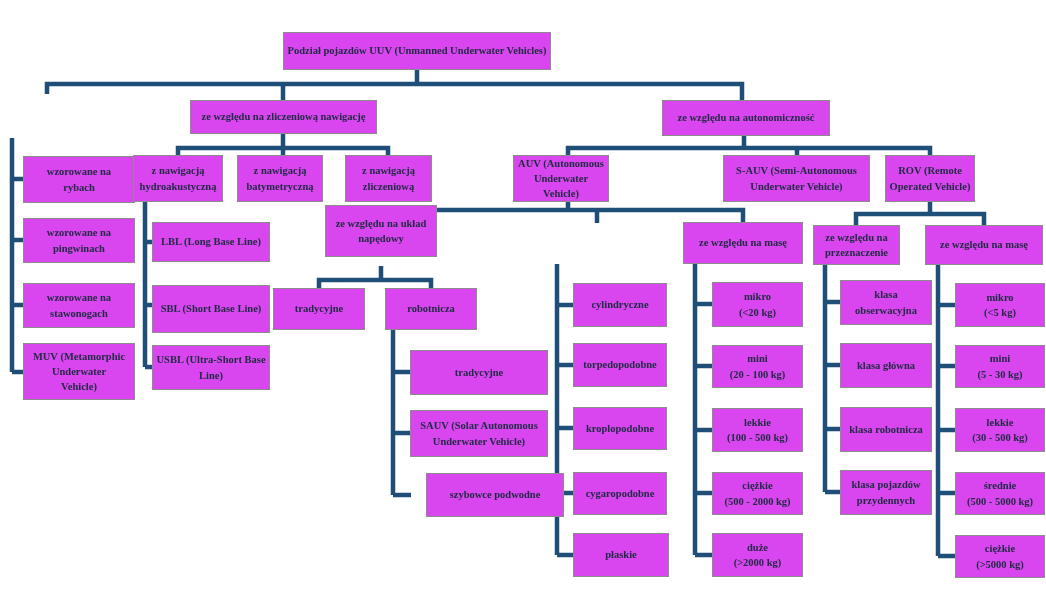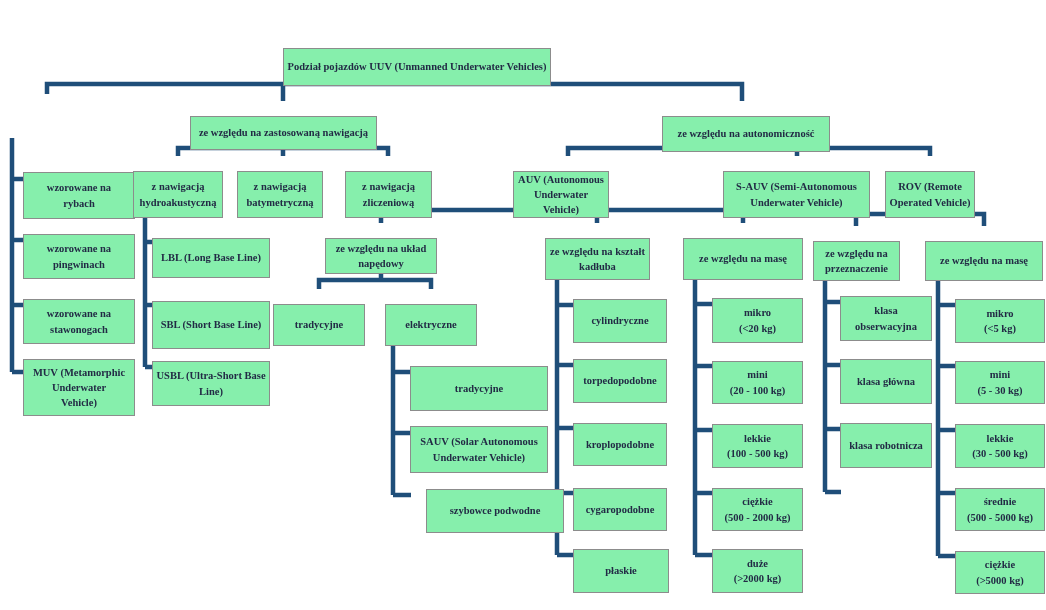--- a/index.html
+++ b/index.html
@@ -7,34 +7,33 @@
     position:relative;
     width:1046px;height:610px;
     background:#ffffff;
     font-family:"Liberation Serif", serif;
     overflow:hidden;
   }
   #wires{position:absolute;left:0;top:0;z-index:1;}
   .node{
     position:absolute;
     box-sizing:border-box;
-    background:#86efac;
+    background:#d946ef;
     border:1px solid var(--box-border,#8c8c8c);
     color:var(--text,#222b45);
     font-weight:bold;
     font-size:10.5px;
     line-height:1.45;
     display:flex;
     align-items:center;
     justify-content:center;
     text-align:center;
     white-space:pre-line;
     z-index:2;
     padding:16px 2px;
-    margin-top:16px;
   }
   .node.lvl0{font-size:10.5px;}
 </style>
 </head>
 <body>
 
 <div id="stage">
 
   <svg id="wires" width="1046" height="610" viewBox="0 0 1046 610">
     <g fill="none" stroke="#1f4e79" stroke-width="4.5" stroke-linejoin="miter">
@@ -74,48 +73,46 @@
   <div class="node" style="left:23px;top:156px;width:112px;height:47px">wzorowane na
 rybach</div>
   <div class="node" style="left:23px;top:218px;width:112px;height:45px">wzorowane na
 pingwinach</div>
   <div class="node" style="left:23px;top:283px;width:112px;height:45px">wzorowane na
 stawonogach</div>
   <div class="node" style="left:23px;top:343px;width:112px;height:57px">MUV (Metamorphic
 Underwater
 Vehicle)</div>
 
-  <div class="node lvl0" style="left:190px;top:100px;width:187px;height:33px">ze względu na zastosowaną nawigacją</div>
+  <div class="node lvl0" style="left:190px;top:100px;width:187px;height:33px">ze względu na zliczeniową nawigację</div>
   <div class="node" style="left:133px;top:155px;width:90px;height:47px">z nawigacją
 hydroakustyczną</div>
   <div class="node" style="left:237px;top:155px;width:86px;height:47px">z nawigacją
 batymetryczną</div>
   <div class="node" style="left:345px;top:155px;width:87px;height:47px">z nawigacją
 zliczeniową</div>
   <div class="node" style="left:152px;top:222px;width:118px;height:40px">LBL (Long Base Line)</div>
   <div class="node" style="left:152px;top:285px;width:118px;height:48px">SBL (Short Base Line)</div>
   <div class="node" style="left:152px;top:345px;width:118px;height:45px">USBL (Ultra-Short Base
 Line)</div>
 
   <div class="node lvl0" style="left:662px;top:100px;width:168px;height:36px">ze względu na autonomiczność</div>
   <div class="node" style="left:513px;top:155px;width:96px;height:47px">AUV (Autonomous
 Underwater Vehicle)</div>
   <div class="node" style="left:723px;top:155px;width:147px;height:47px">S-AUV (Semi-Autonomous
 Underwater Vehicle)</div>
   <div class="node" style="left:885px;top:155px;width:90px;height:47px">ROV (Remote
 Operated Vehicle)</div>
 
-  <div class="node" style="left:325px;top:222px;width:112px;height:36px">ze względu na układ
+  <div class="node" style="left:325px;top:205px;width:112px;height:52px">ze względu na układ
 napędowy</div>
-  <div class="node" style="left:545px;top:222px;width:105px;height:42px">ze względu na kształt
-kadłuba</div>
   <div class="node" style="left:683px;top:222px;width:120px;height:42px">ze względu na masę</div>
 
   <div class="node" style="left:273px;top:288px;width:92px;height:42px">tradycyjne</div>
-  <div class="node" style="left:385px;top:288px;width:92px;height:42px">elektryczne</div>
+  <div class="node" style="left:385px;top:288px;width:92px;height:42px">robotnicza</div>
   <div class="node" style="left:410px;top:350px;width:138px;height:45px">tradycyjne</div>
   <div class="node" style="left:410px;top:410px;width:138px;height:47px">SAUV (Solar Autonomous
 Underwater Vehicle)</div>
   <div class="node" style="left:426px;top:473px;width:138px;height:44px">szybowce podwodne</div>
 
   <div class="node" style="left:573px;top:283px;width:94px;height:44px">cylindryczne</div>
   <div class="node" style="left:573px;top:343px;width:94px;height:44px">torpedopodobne</div>
   <div class="node" style="left:573px;top:472px;width:94px;height:43px">cygaropodobne</div>
   <div class="node" style="left:573px;top:407px;width:94px;height:43px">kroplopodobne</div>
   <div class="node" style="left:573px;top:533px;width:96px;height:44px">płaskie</div>
@@ -132,20 +129,22 @@
 (&gt;2000 kg)</div>
 
   <div class="node" style="left:813px;top:225px;width:87px;height:40px">ze względu na
 przeznaczenie</div>
   <div class="node" style="left:925px;top:225px;width:118px;height:40px">ze względu na masę</div>
 
   <div class="node" style="left:840px;top:280px;width:92px;height:45px">klasa
 obserwacyjna</div>
   <div class="node" style="left:840px;top:343px;width:92px;height:45px">klasa główna</div>
   <div class="node" style="left:840px;top:407px;width:92px;height:45px">klasa robotnicza</div>
+  <div class="node" style="left:840px;top:470px;width:92px;height:45px">klasa pojazdów
+przydennych</div>
 
   <div class="node" style="left:955px;top:283px;width:90px;height:44px">mikro
 (&lt;5 kg)</div>
   <div class="node" style="left:955px;top:345px;width:90px;height:43px">mini
 (5 - 30 kg)</div>
   <div class="node" style="left:955px;top:408px;width:90px;height:44px">lekkie
 (30 - 500 kg)</div>
   <div class="node" style="left:955px;top:472px;width:90px;height:43px">średnie
 (500 - 5000 kg)</div>
   <div class="node" style="left:955px;top:535px;width:90px;height:43px">ciężkie

